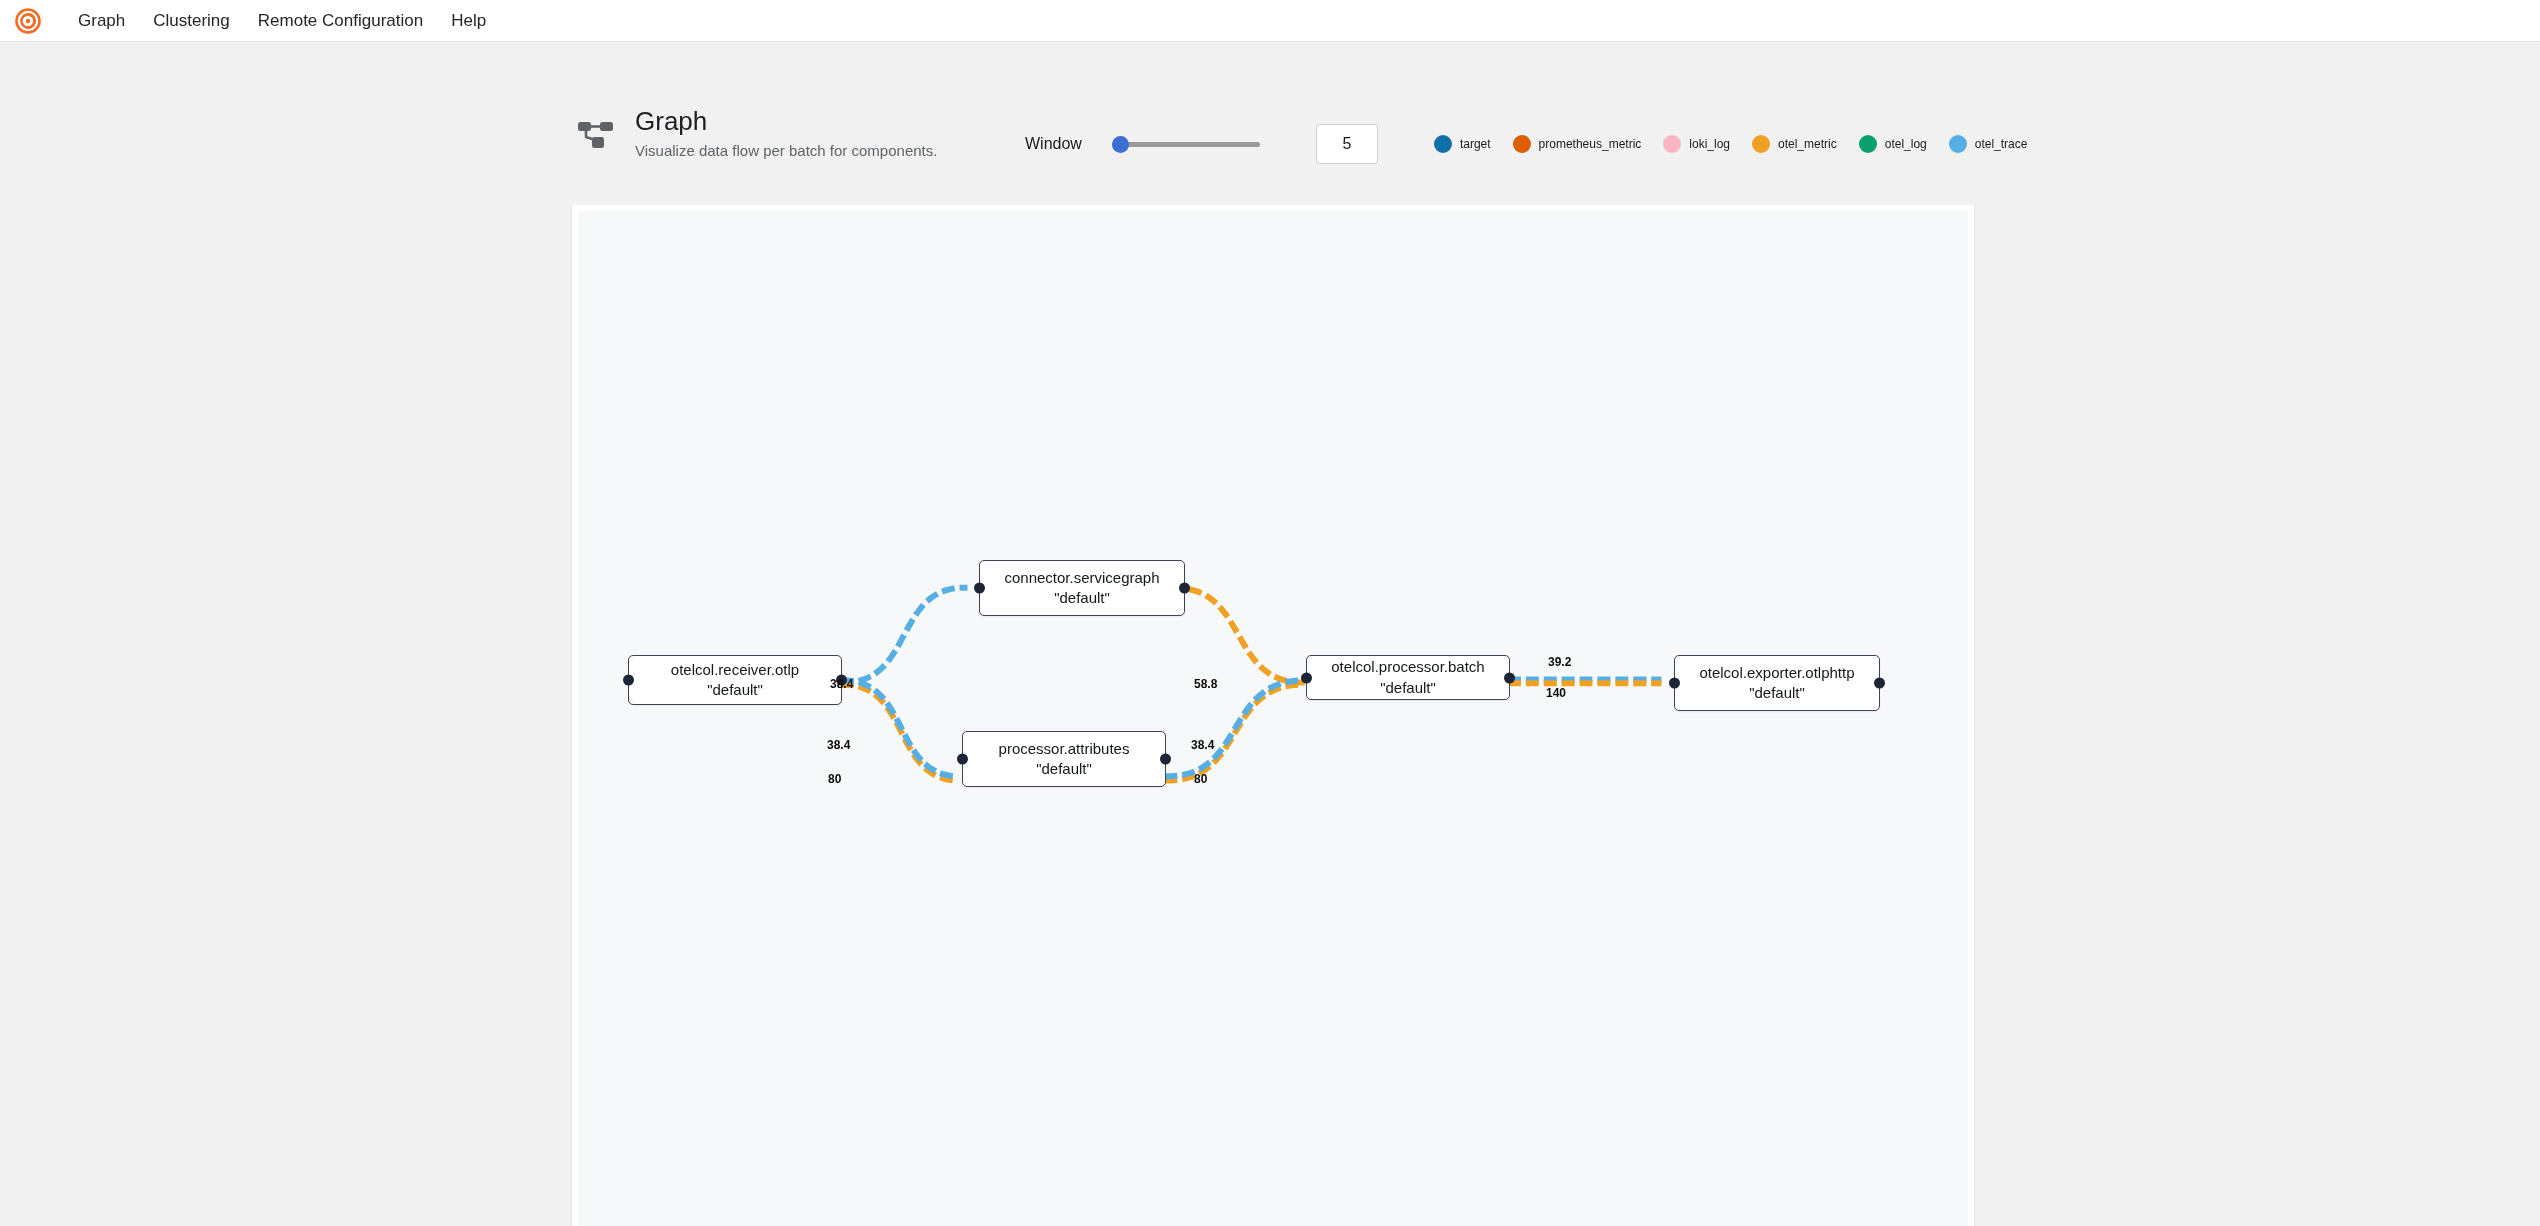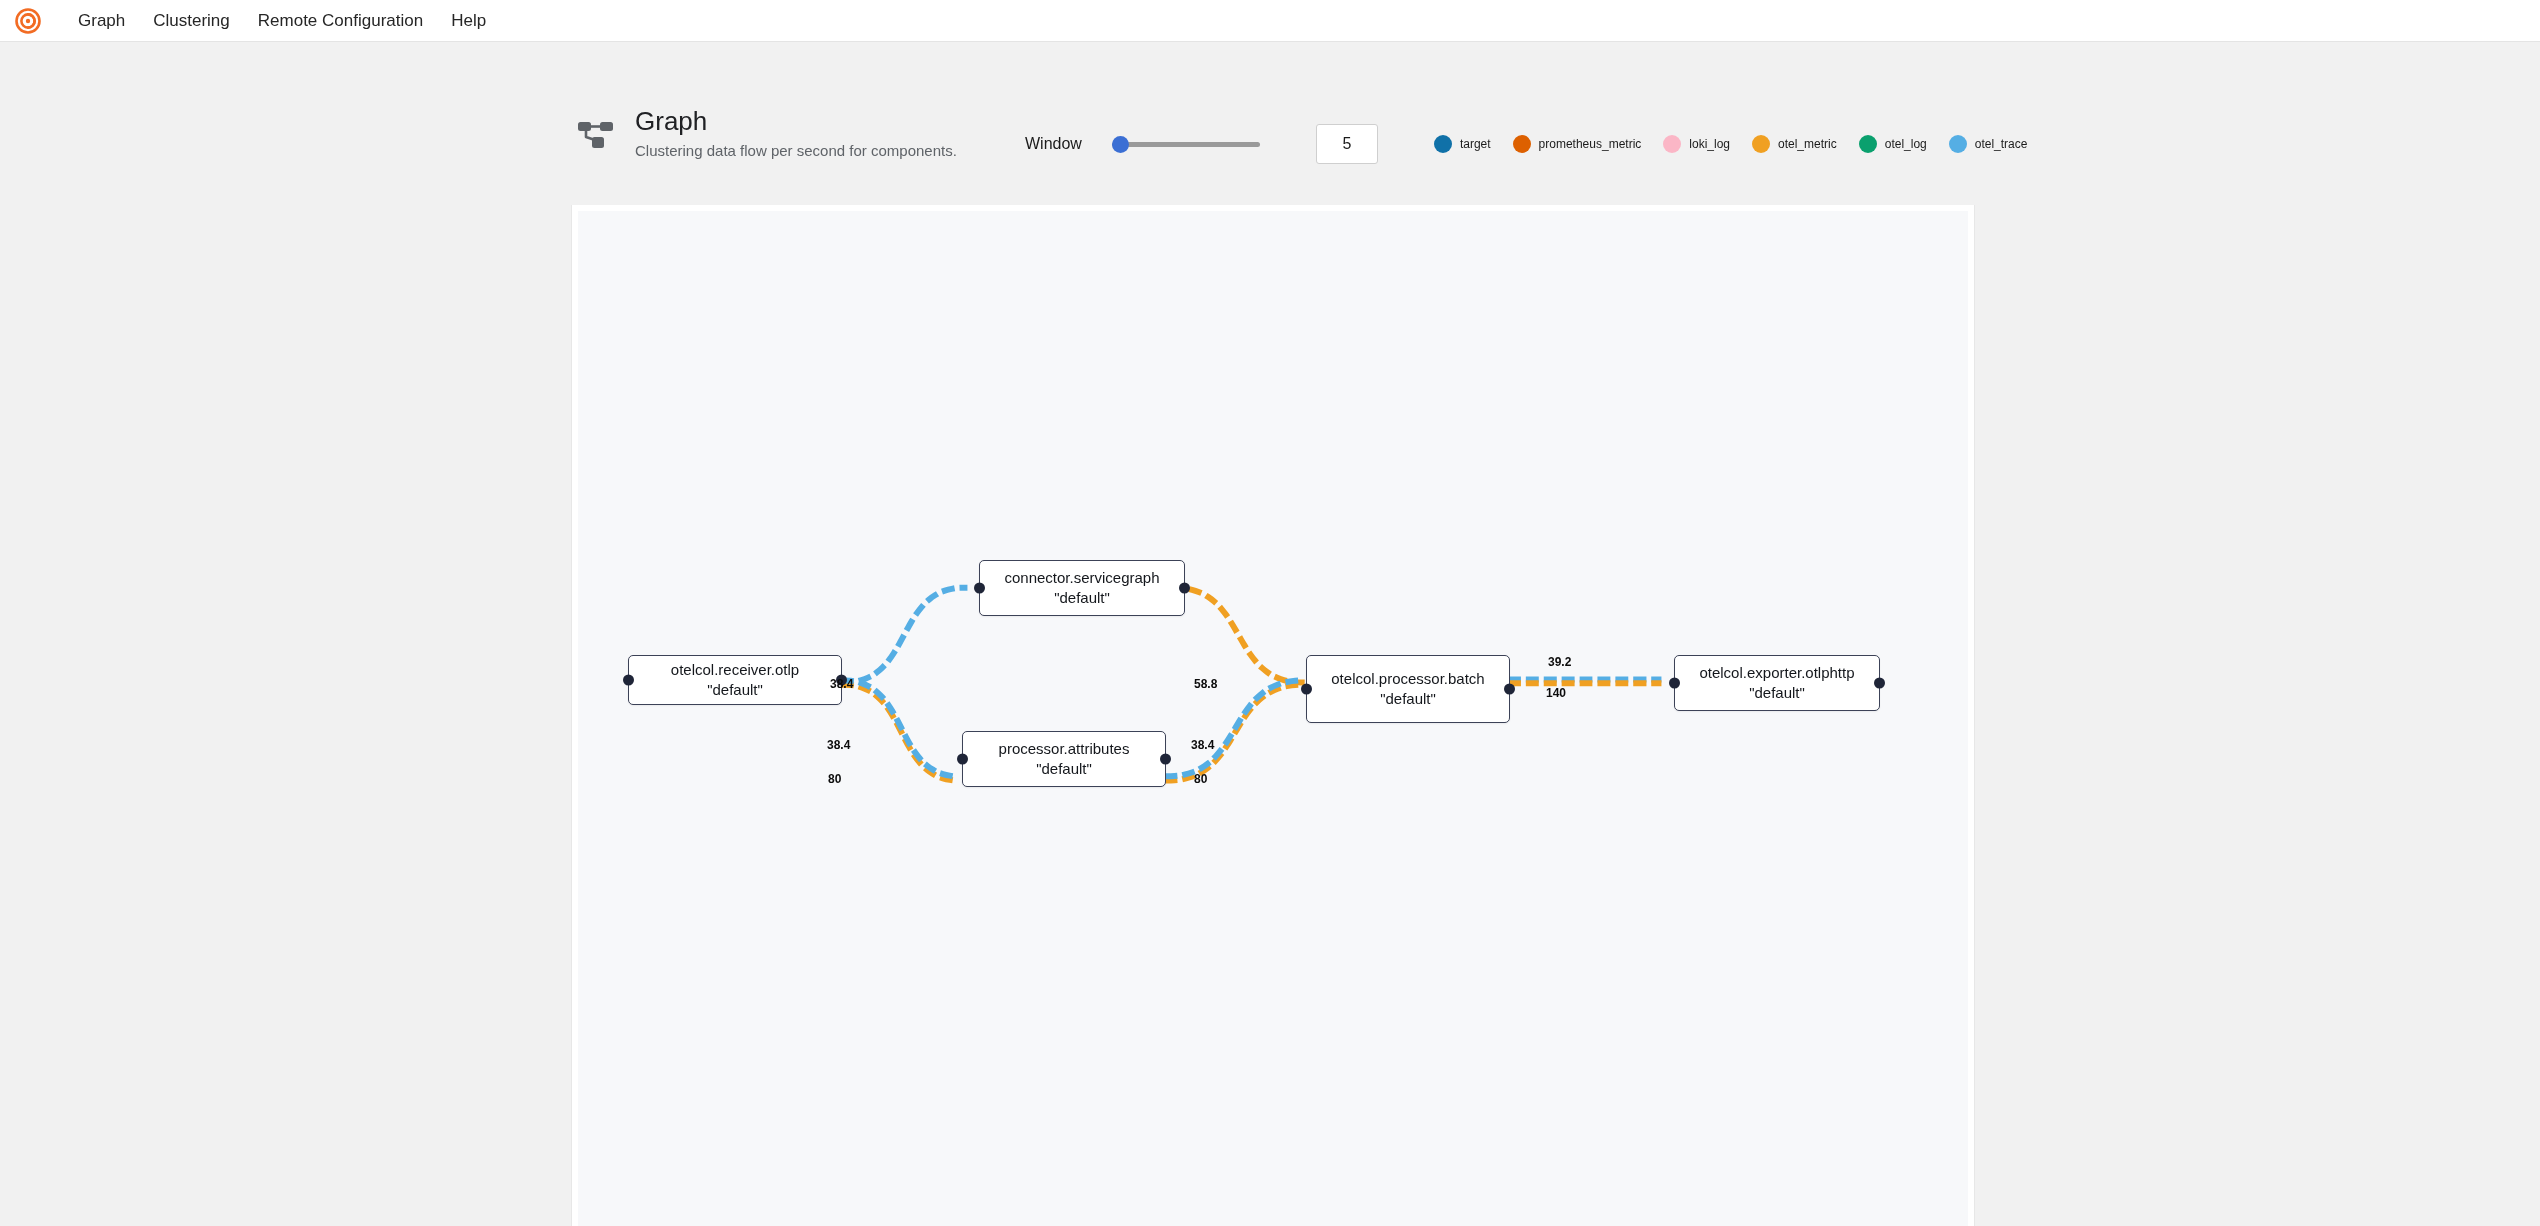--- a/index.html
+++ b/index.html
@@ -233,21 +233,21 @@
       <svg width="42" height="42" viewBox="0 0 42 42">
         <rect x="3" y="10" width="13" height="9" rx="2.5" fill="#5f6368"></rect>
         <rect x="25" y="10" width="13" height="9" rx="2.5" fill="#5f6368"></rect>
         <rect x="17" y="25" width="12" height="11" rx="2.5" fill="#5f6368"></rect>
         <path d="M16 14.5 H25" stroke="#5f6368" stroke-width="2.6"></path>
         <path d="M11 19 L11 25 L20 28" stroke="#5f6368" stroke-width="2.6" fill="none" stroke-linejoin="round"></path>
       </svg>
     </div>
     <div>
       <div class="page-title">Graph</div>
-      <div class="page-subtitle">Clustering data flow per second for components.</div>
+      <div class="page-subtitle">Visualize data flow per batch for components.</div>
     </div>
   </div>
 
   <div class="controls">
     <div class="window-label">Window</div>
     <div class="slider-wrap">
       <div class="slider-track"></div>
       <div class="slider-thumb"></div>
     </div>
     <div class="window-value">5</div>
@@ -311,21 +311,21 @@
             <div class="handle right"></div>
           </div>
           <div class="flow-node" style="left: 384px; top: 520px; width: 204px; height: 56px;">
             <div>
               <div>processor.attributes</div>
               <div>"default"</div>
             </div>
             <div class="handle left"></div>
             <div class="handle right"></div>
           </div>
-          <div class="flow-node" style="left: 728px; top: 444px; width: 204px; height: 68px; align-items: center;">
+          <div class="flow-node" style="left: 728px; top: 444px; width: 204px; height: 45px; align-items: center;">
             <div>
               <div>otelcol.processor.batch</div>
               <div>"default"</div>
             </div>
             <div class="handle left"></div>
             <div class="handle right"></div>
           </div>
           <div class="flow-node" style="left: 1096px; top: 444px; width: 206px; height: 56px;">
             <div>
               <div>otelcol.exporter.otlphttp</div>

